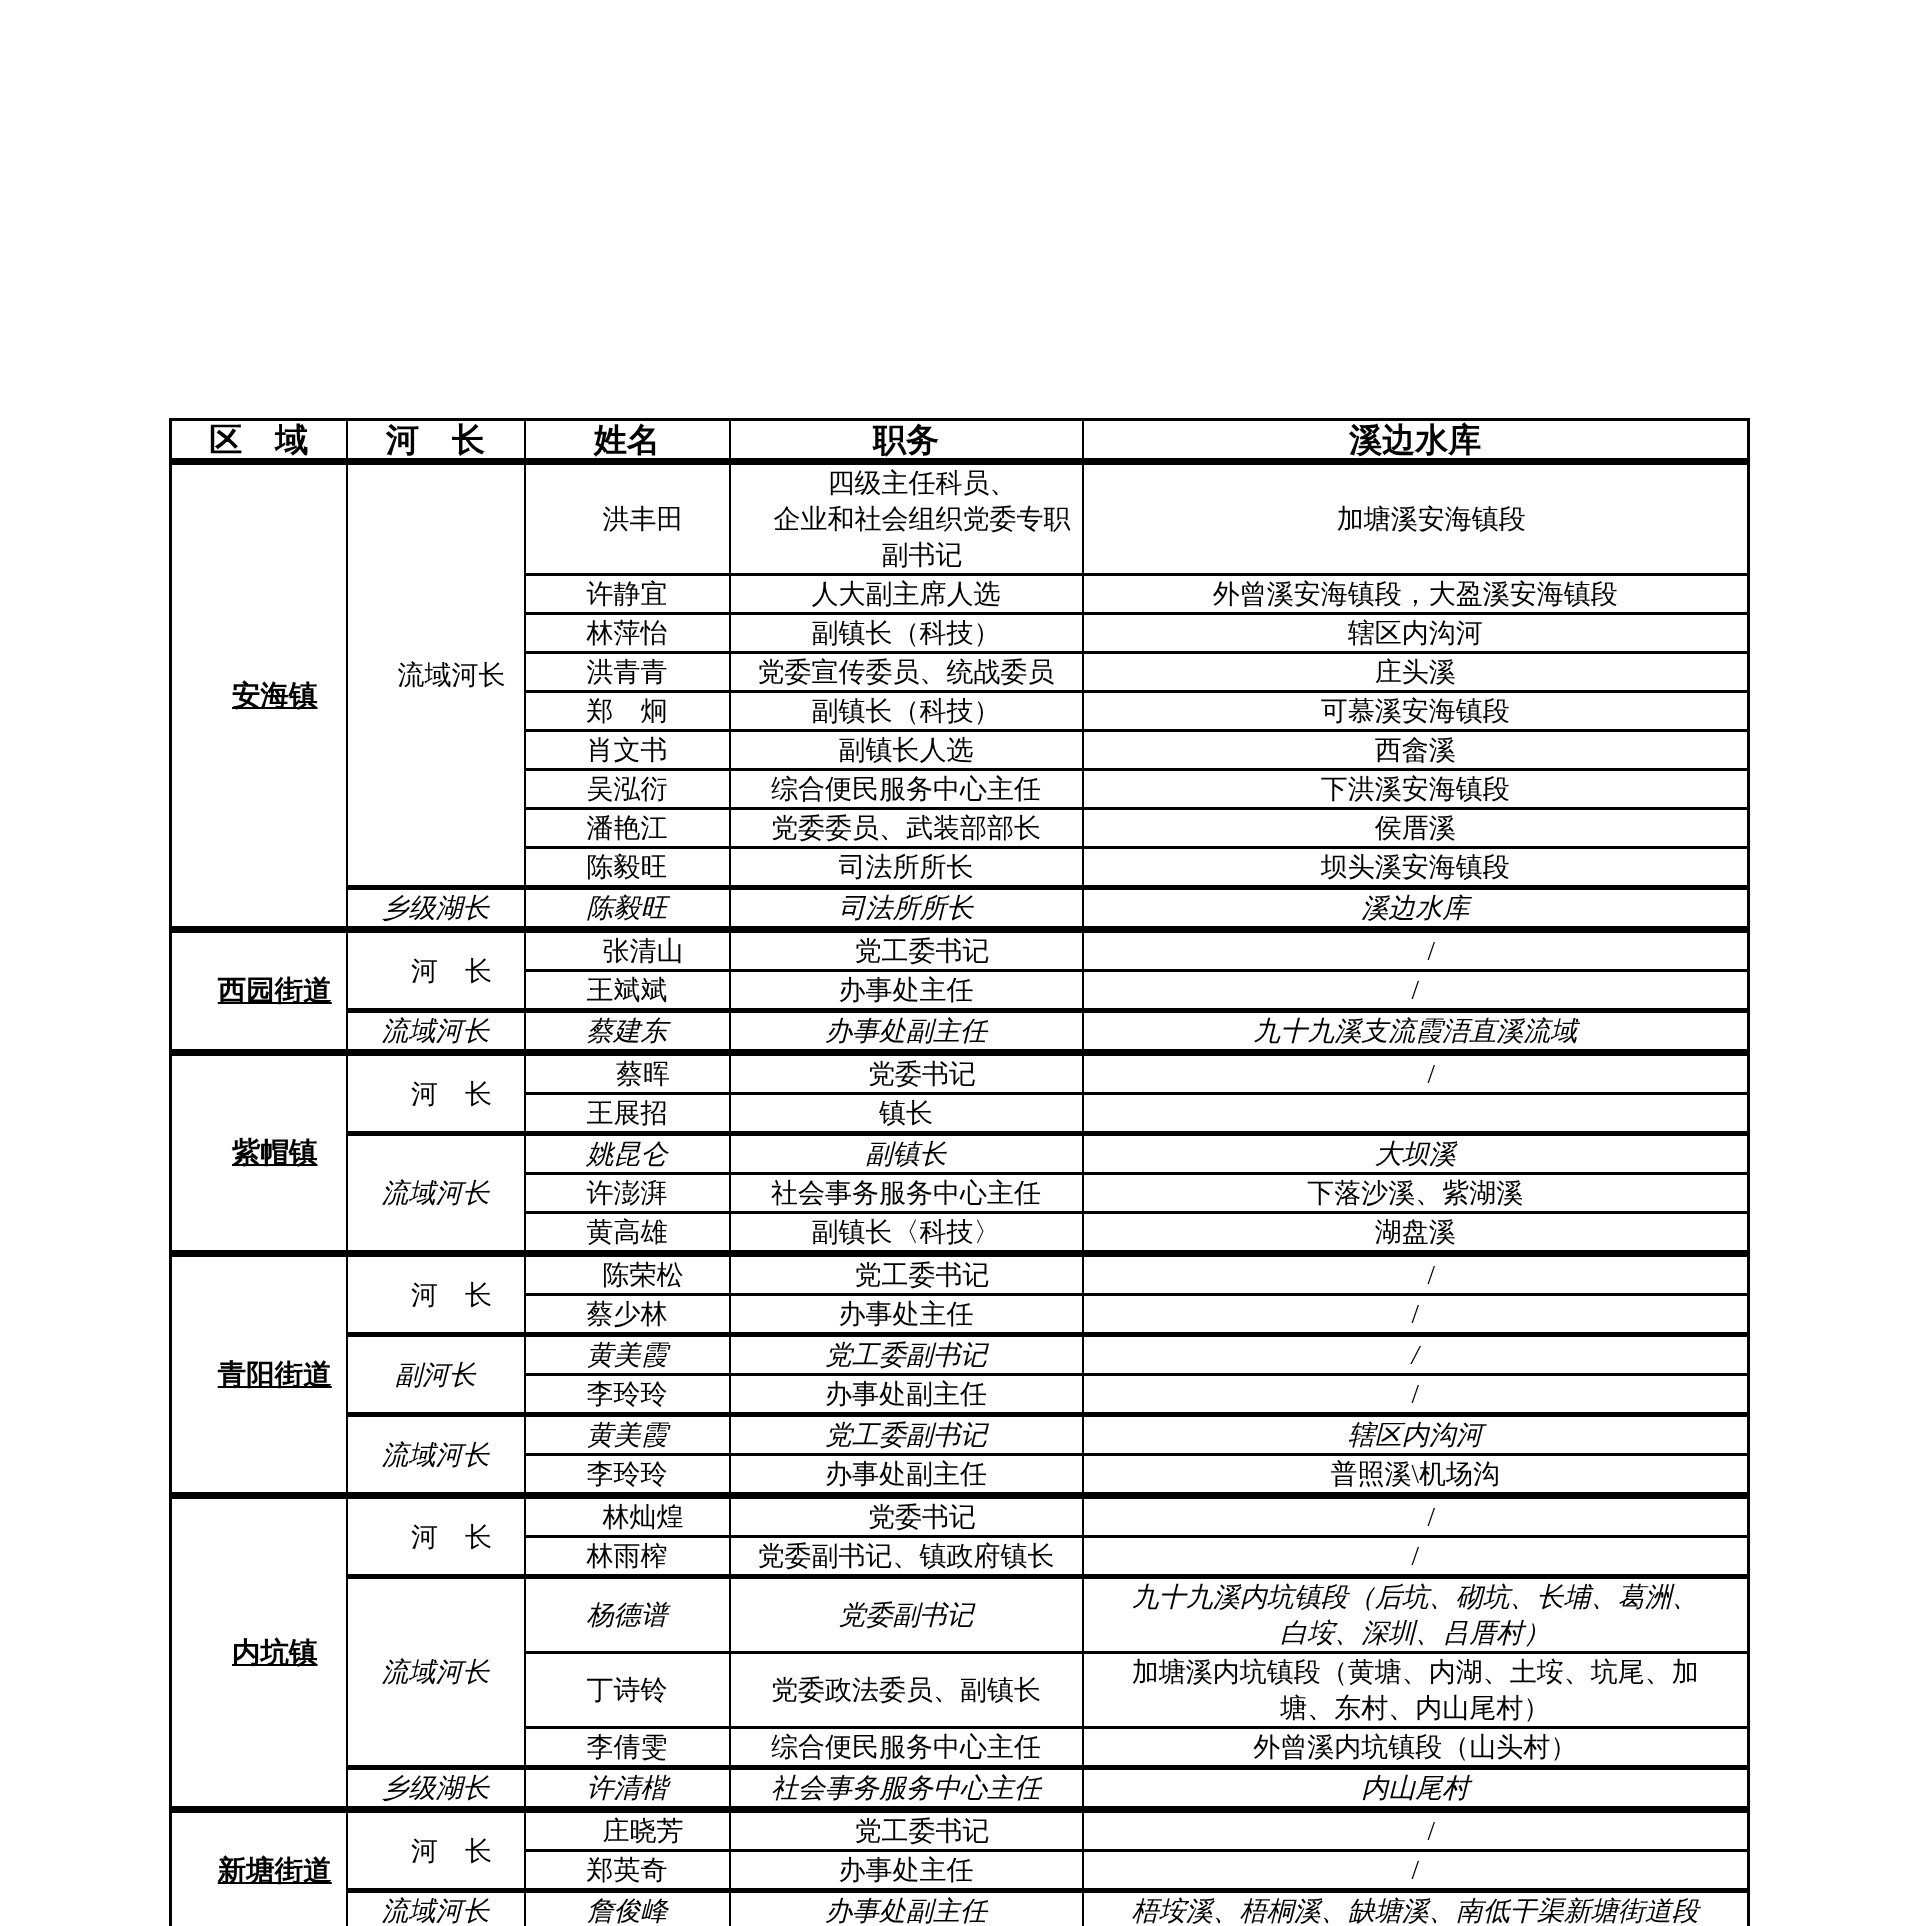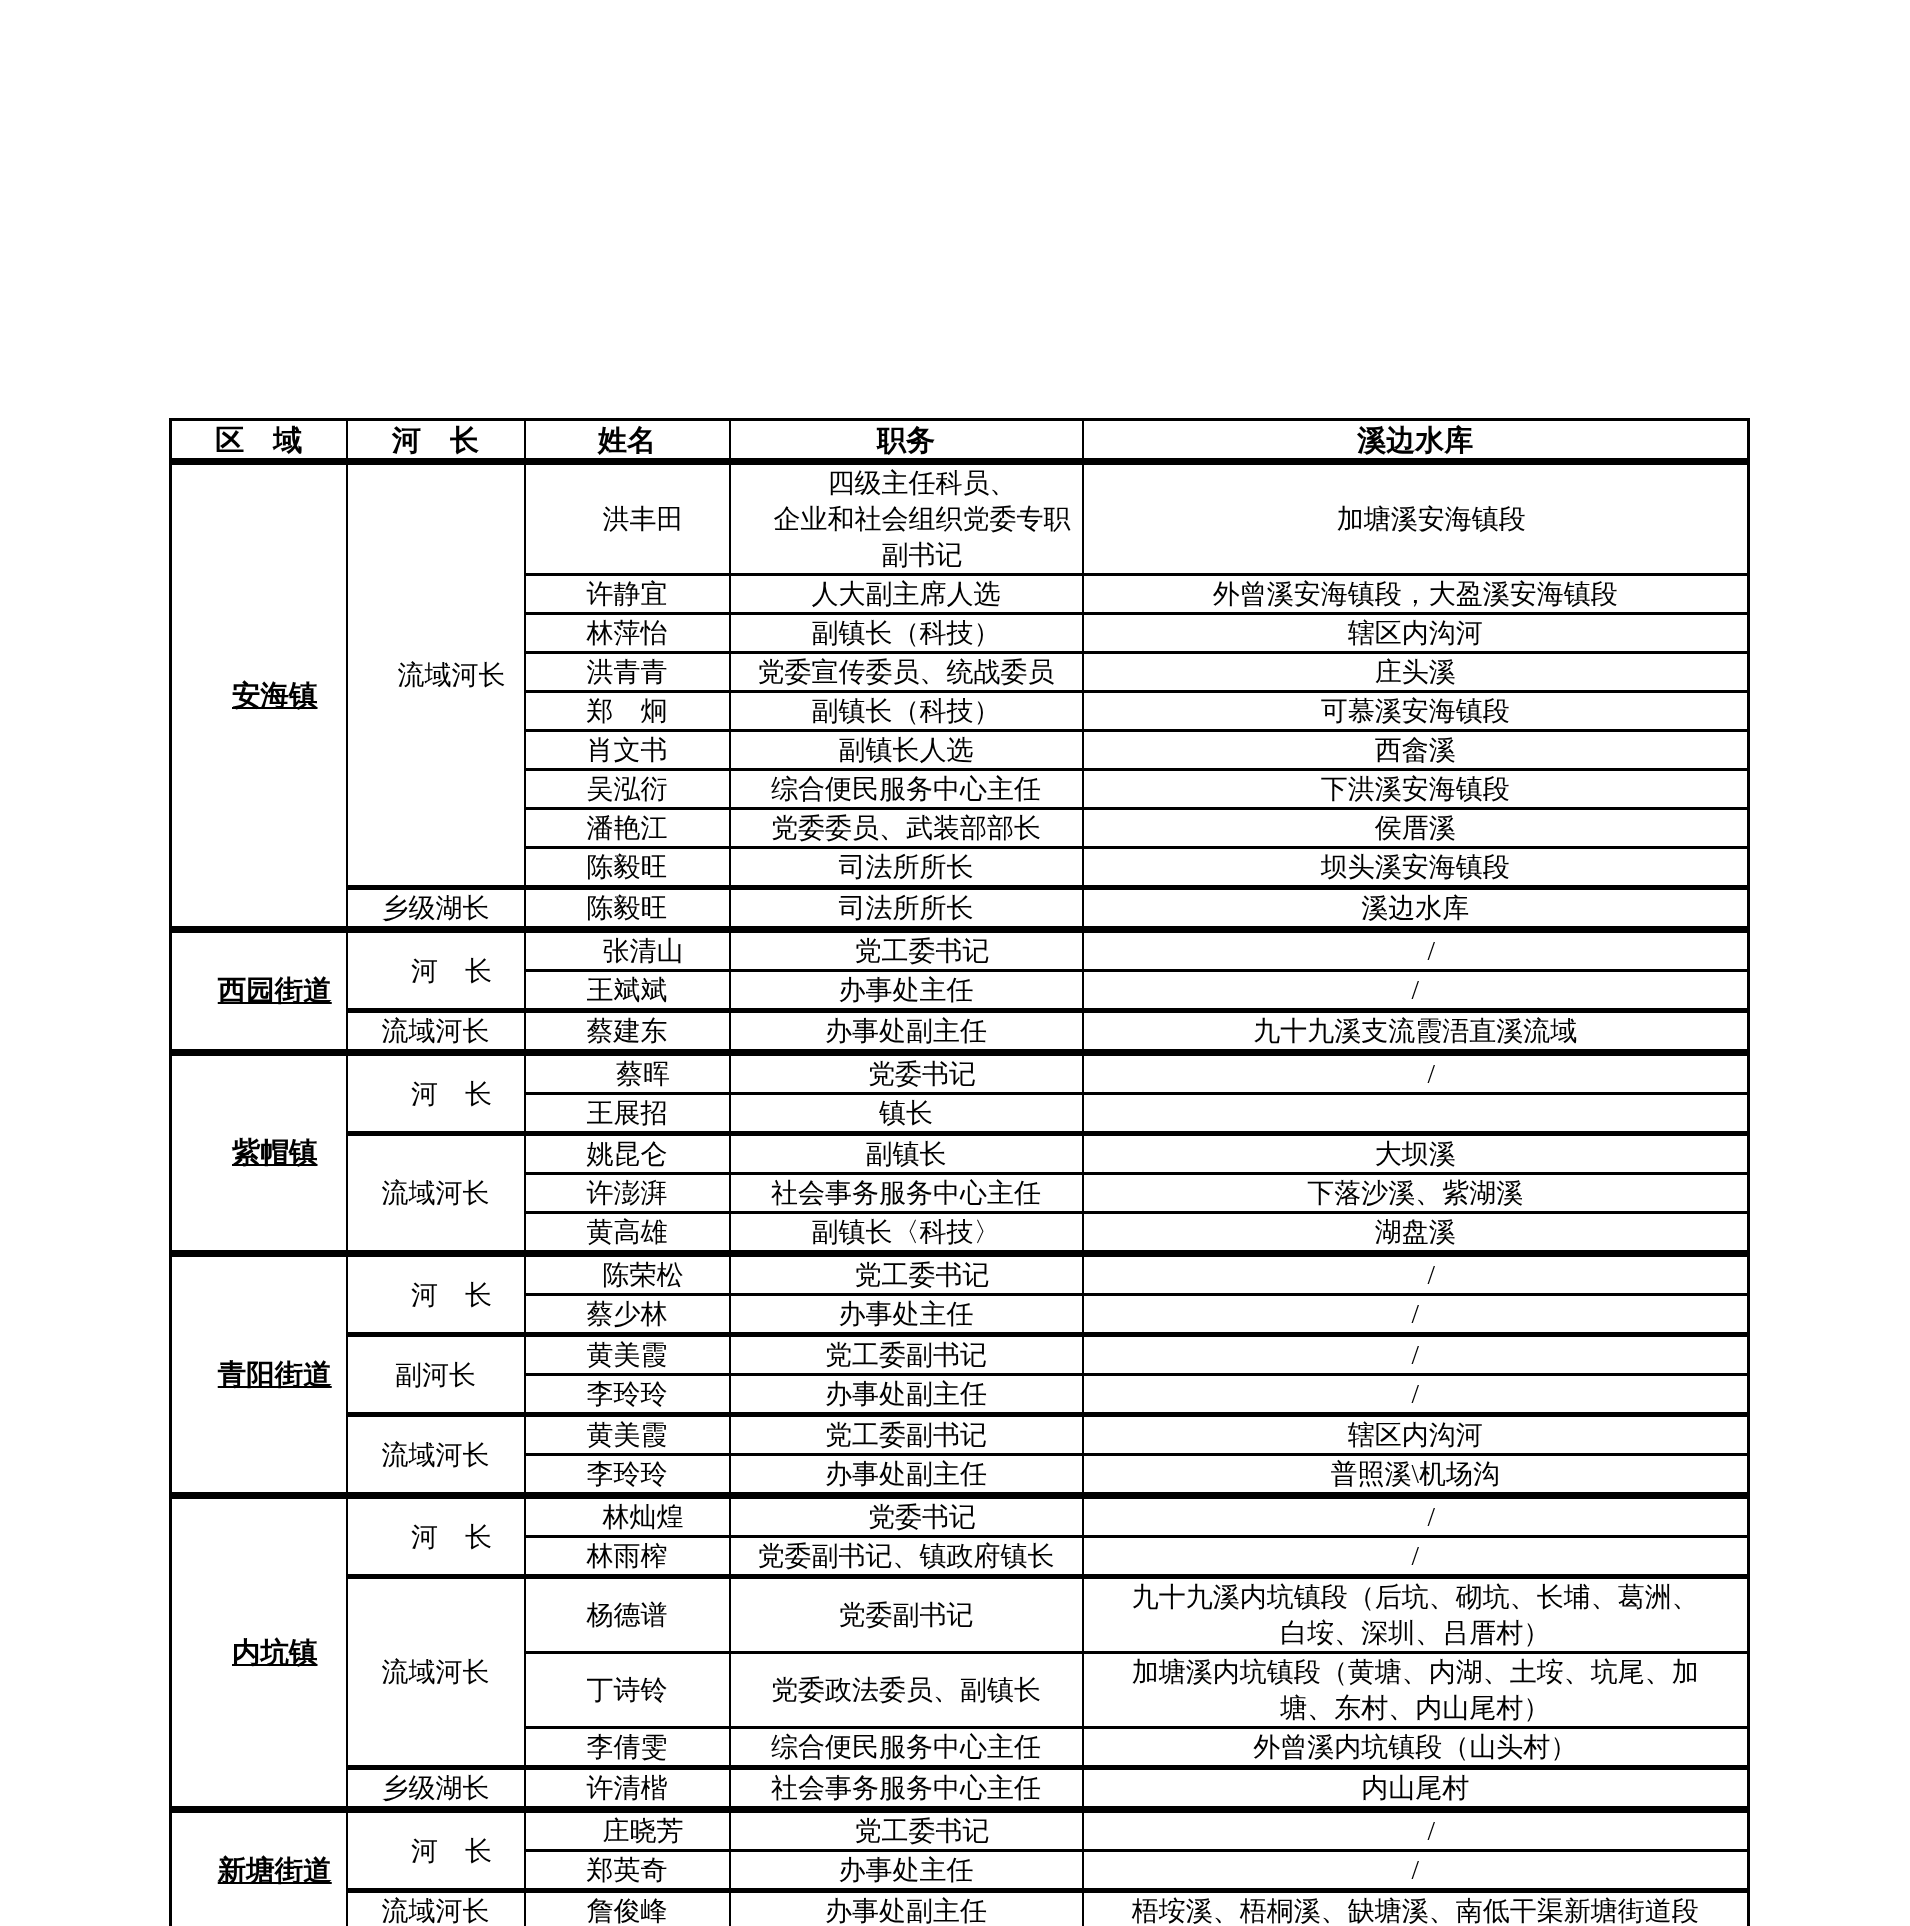--- a/index.html
+++ b/index.html
@@ -34,31 +34,32 @@
     text-align: center;
     vertical-align: middle;
     font-size: 27px;
     line-height: 36px;
     height: 36px;
     white-space: pre-line;
     overflow: hidden;
   }
   .rc-table th {
     font-weight: bold;
-    font-size: 29px;
+    font-size: 33px;
     height: 37px;
     border-bottom: 6.2px solid #000;
   }
   .rc-table td.region {
     font-weight: bold;
     font-size: 28.5px;
     text-decoration: underline;
   }
   .rc-table tr.group-start > td {
     border-top: 5.4px solid #000;
+    font-style: italic;
   }
   .rc-table tr.section-start > td {
     border-top: 7.7px solid #000;
     padding-left: 32px;
   }
 </style>
 </head>
 <body>
 
 <div class="page">

